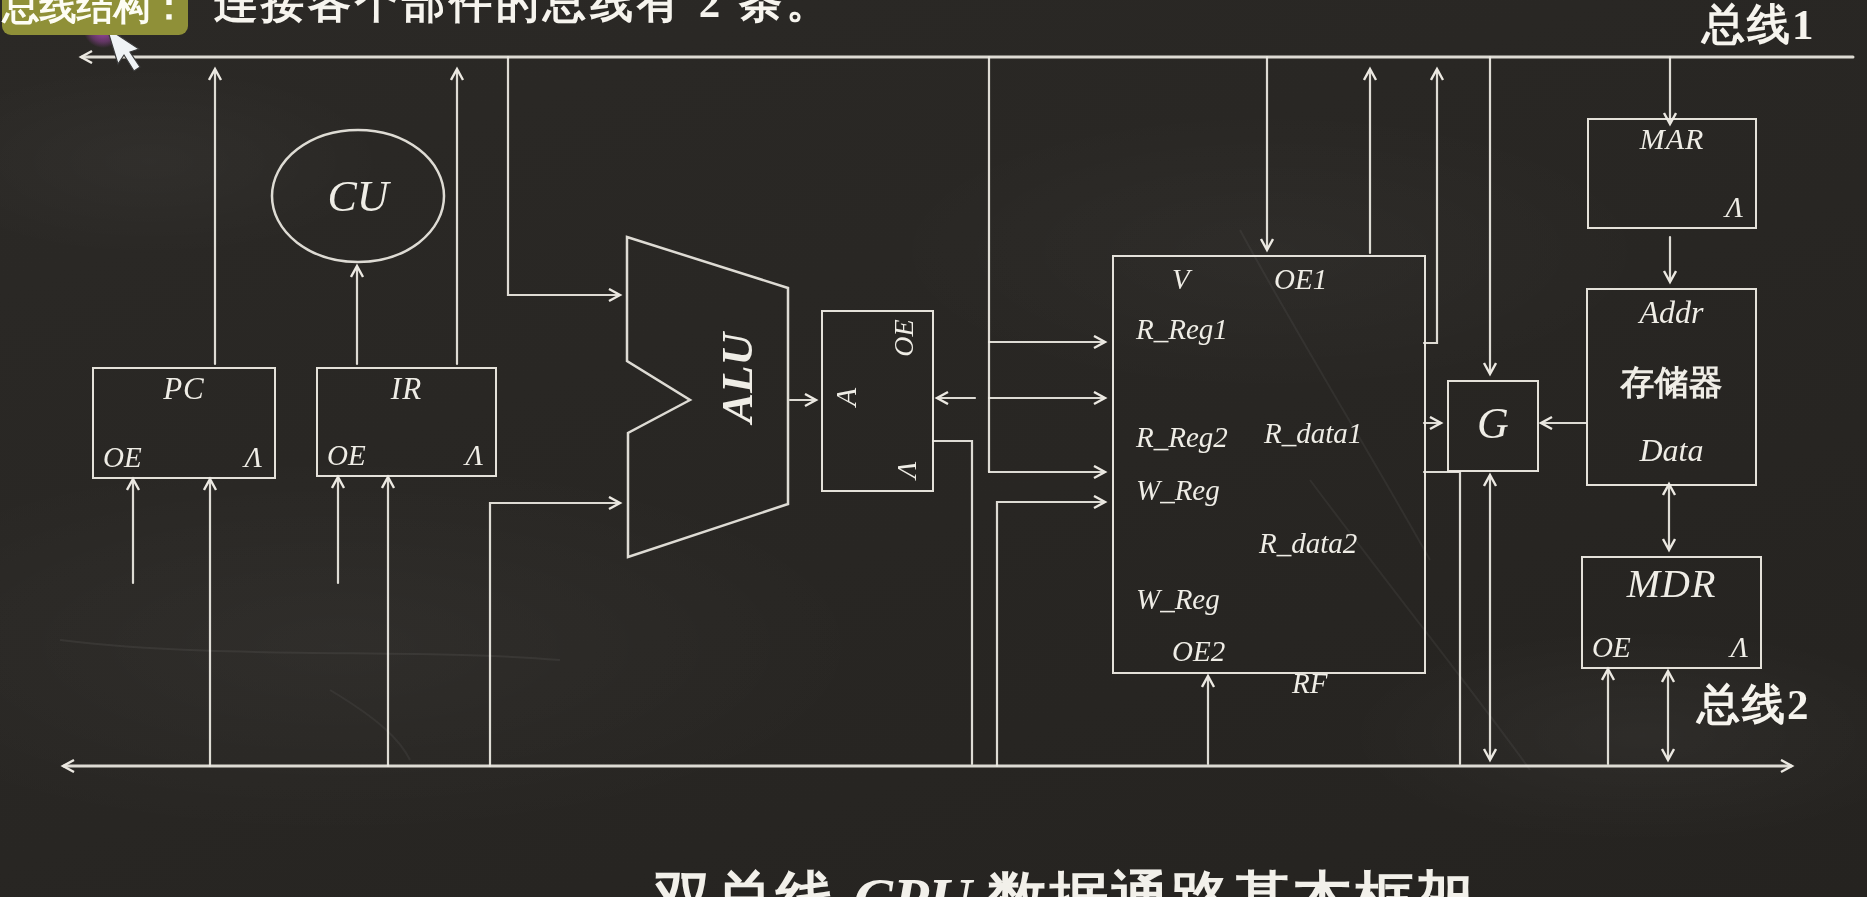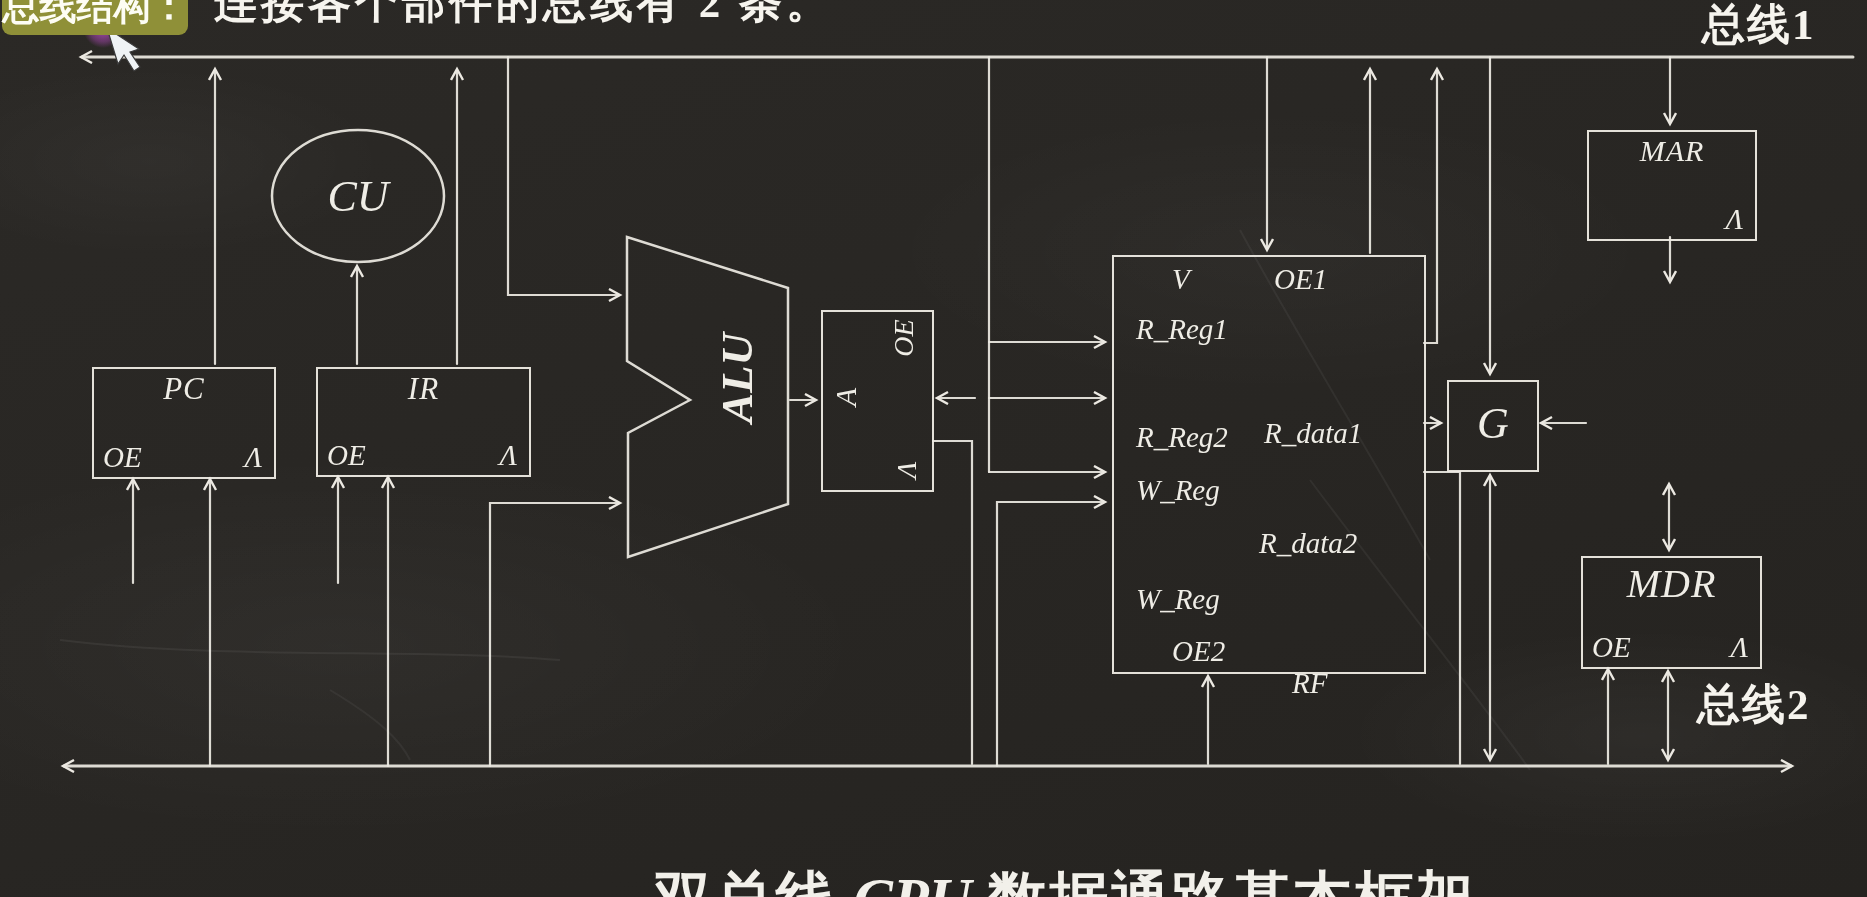--- a/index.html
+++ b/index.html
@@ -120,21 +120,21 @@
 
   <div class="buslabel" style="left:1702px;top:-4px;">总线1</div>
   <div class="buslabel" style="left:1697px;top:676px;">总线2</div>
 
   <div class="box" style="left:92px;top:367px;width:180px;height:108px;">
     <div class="lbl bname topcenter">PC</div>
     <div class="lbl sm botleft">OE</div>
     <div class="lbl sm botright">Λ</div>
   </div>
 
-  <div class="box" style="left:316px;top:367px;width:177px;height:106px;padding-left:34px;">
+  <div class="box" style="left:316px;top:367px;width:177px;height:106px;">
     <div class="lbl bname topcenter">IR</div>
     <div class="lbl sm botleft">OE</div>
     <div class="lbl sm botright">Λ</div>
   </div>
 
   <div class="lbl center-abs" style="left:358px;top:196px;font-size:44px;z-index:3;position:absolute;">CU</div>
 
   <div class="lbl rot" style="left:737px;top:378px;font-size:45px;font-weight:bold;position:absolute;z-index:3;">ALU</div>
 
   <div class="box" style="left:821px;top:310px;width:109px;height:178px;">
@@ -153,22 +153,27 @@
     <div class="rf-lbl" style="left:145px;top:270px;">R_data2</div>
     <div class="rf-lbl" style="left:22px;top:326px;">W_Reg</div>
     <div class="rf-lbl" style="left:58px;top:378px;">OE2</div>
     <div class="rf-lbl" style="left:178px;top:378px;margin-top:32px;">RF</div>
   </div>
 
   <div class="box" style="left:1447px;top:380px;width:88px;height:88px;">
     <div class="lbl" style="left:50%;top:50%;transform:translate(-50%,-54%);font-size:44px;">G</div>
   </div>
 
+  <div class="box" style="left:1586px;top:288px;width:167px;height:194px;">
+    <div class="lbl topcenter" style="top:4px;font-size:32px;">Addr</div>
+    <div class="lbl cjk topcenter" style="top:70px;font-size:34px;">存储器</div>
+    <div class="lbl topcenter" style="top:142px;font-size:32px;">Data</div>
+  </div>
 
-  <div class="box" style="left:1587px;top:130px;width:166px;height:107px;">
+  <div class="box" style="left:1587px;top:118px;width:166px;height:107px;">
     <div class="lbl bname topcenter" style="font-size:30px;">MAR</div>
     <div class="lbl sm botright">Λ</div>
   </div>
 
   <div class="box" style="left:1581px;top:556px;width:177px;height:109px;">
     <div class="lbl bname topcenter" style="font-size:40px;">MDR</div>
     <div class="lbl sm botleft">OE</div>
     <div class="lbl sm botright">Λ</div>
   </div>
 

